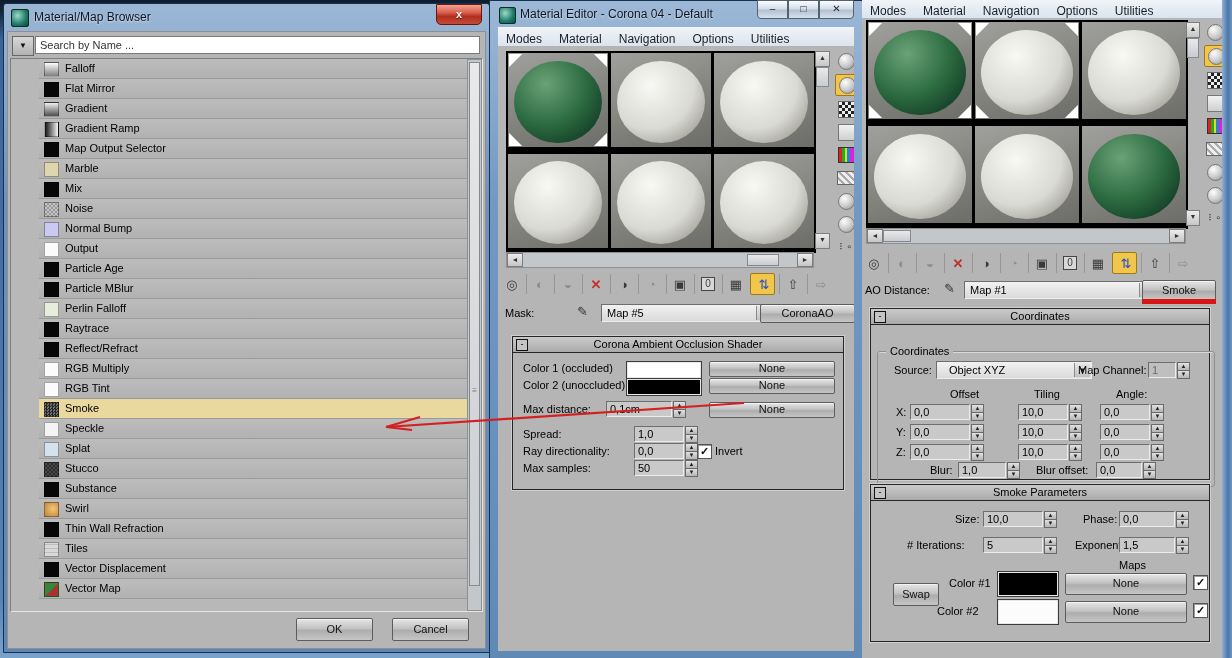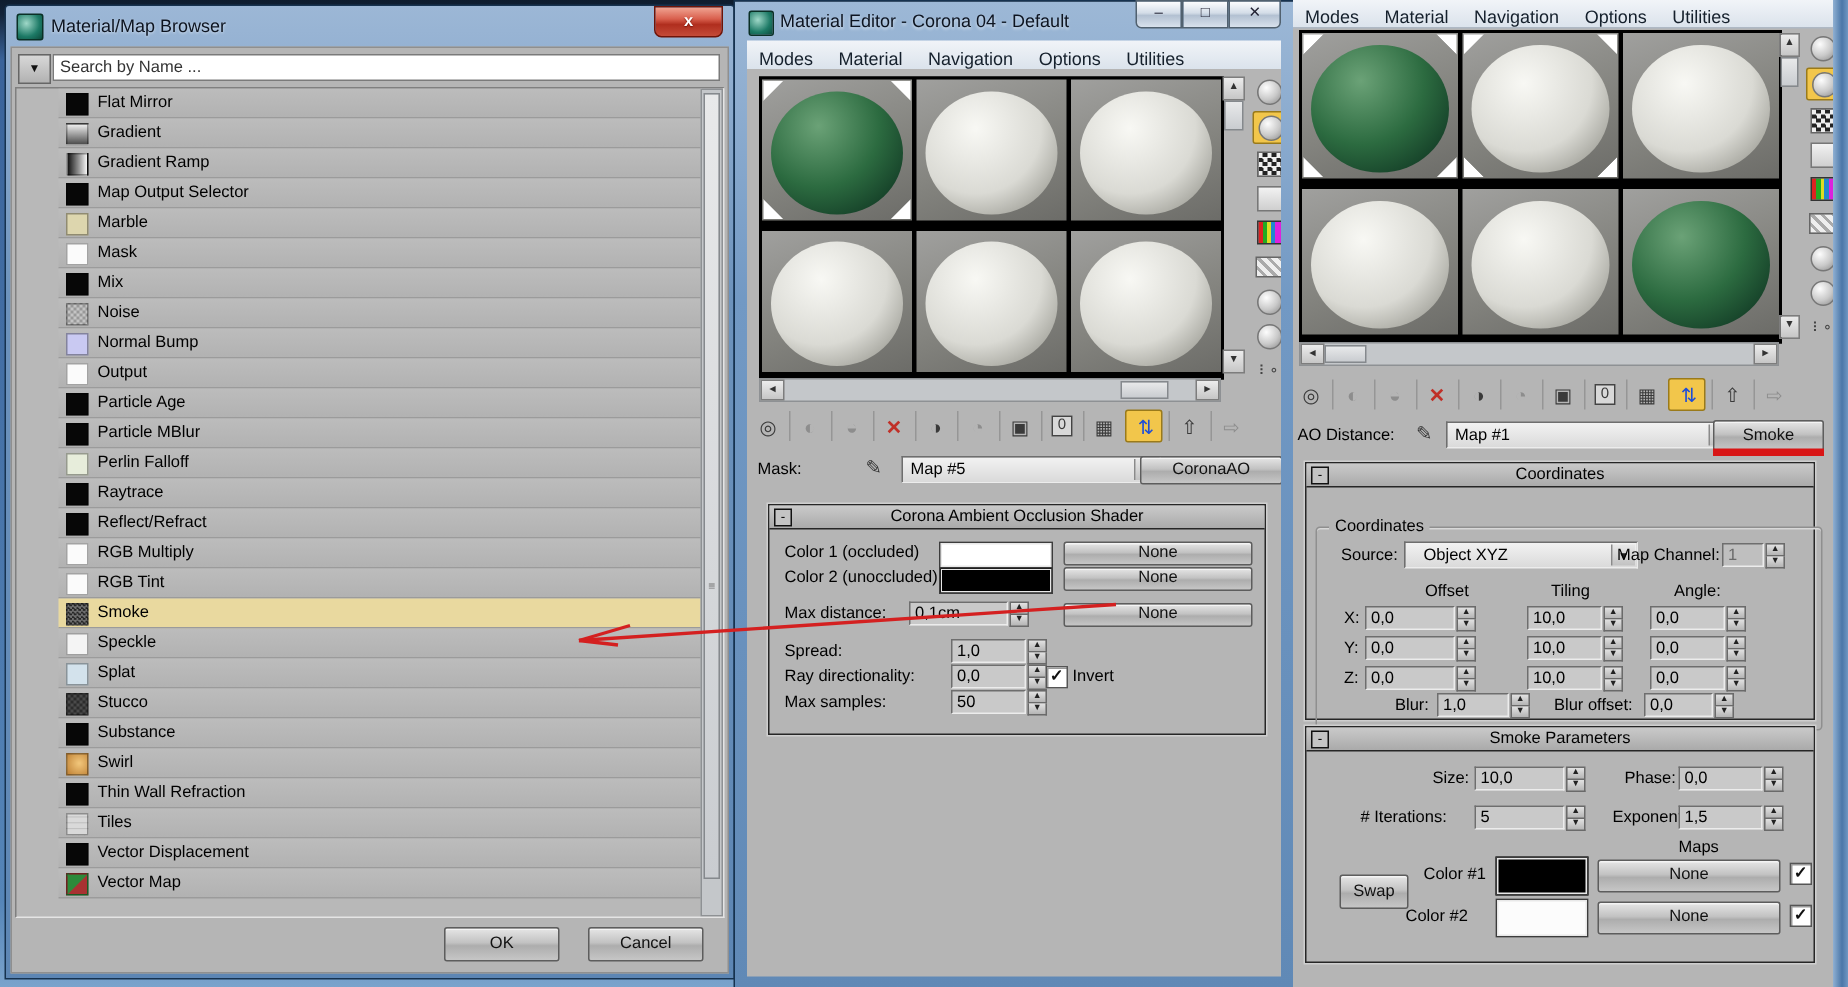--- a/index.html
+++ b/index.html
@@ -189,42 +189,42 @@
     <div class="xbtn">x</div>
   </div>
   <div class="inner">
     <div id="b-search">
       <div id="b-filter">▼</div>
       <div id="b-input">Search by Name ...</div>
     </div>
     <div id="b-list">
       <div id="b-rows">
           <div class="mrow">
+            <span class="mi-icon ic-falloff"></span>
+            <span class="mi-label">Falloff</span>
+          </div>
+          <div class="mrow">
             <span class="mi-icon ic-black"></span>
             <span class="mi-label">Flat Mirror</span>
           </div>
           <div class="mrow">
             <span class="mi-icon ic-gradient"></span>
             <span class="mi-label">Gradient</span>
           </div>
           <div class="mrow">
             <span class="mi-icon ic-gradient-ramp"></span>
             <span class="mi-label">Gradient Ramp</span>
           </div>
           <div class="mrow">
             <span class="mi-icon ic-black"></span>
             <span class="mi-label">Map Output Selector</span>
           </div>
           <div class="mrow">
             <span class="mi-icon ic-marble"></span>
             <span class="mi-label">Marble</span>
-          </div>
-          <div class="mrow">
-            <span class="mi-icon ic-white"></span>
-            <span class="mi-label">Mask</span>
           </div>
           <div class="mrow">
             <span class="mi-icon ic-black"></span>
             <span class="mi-label">Mix</span>
           </div>
           <div class="mrow">
             <span class="mi-icon ic-noise"></span>
             <span class="mi-label">Noise</span>
           </div>
           <div class="mrow">

